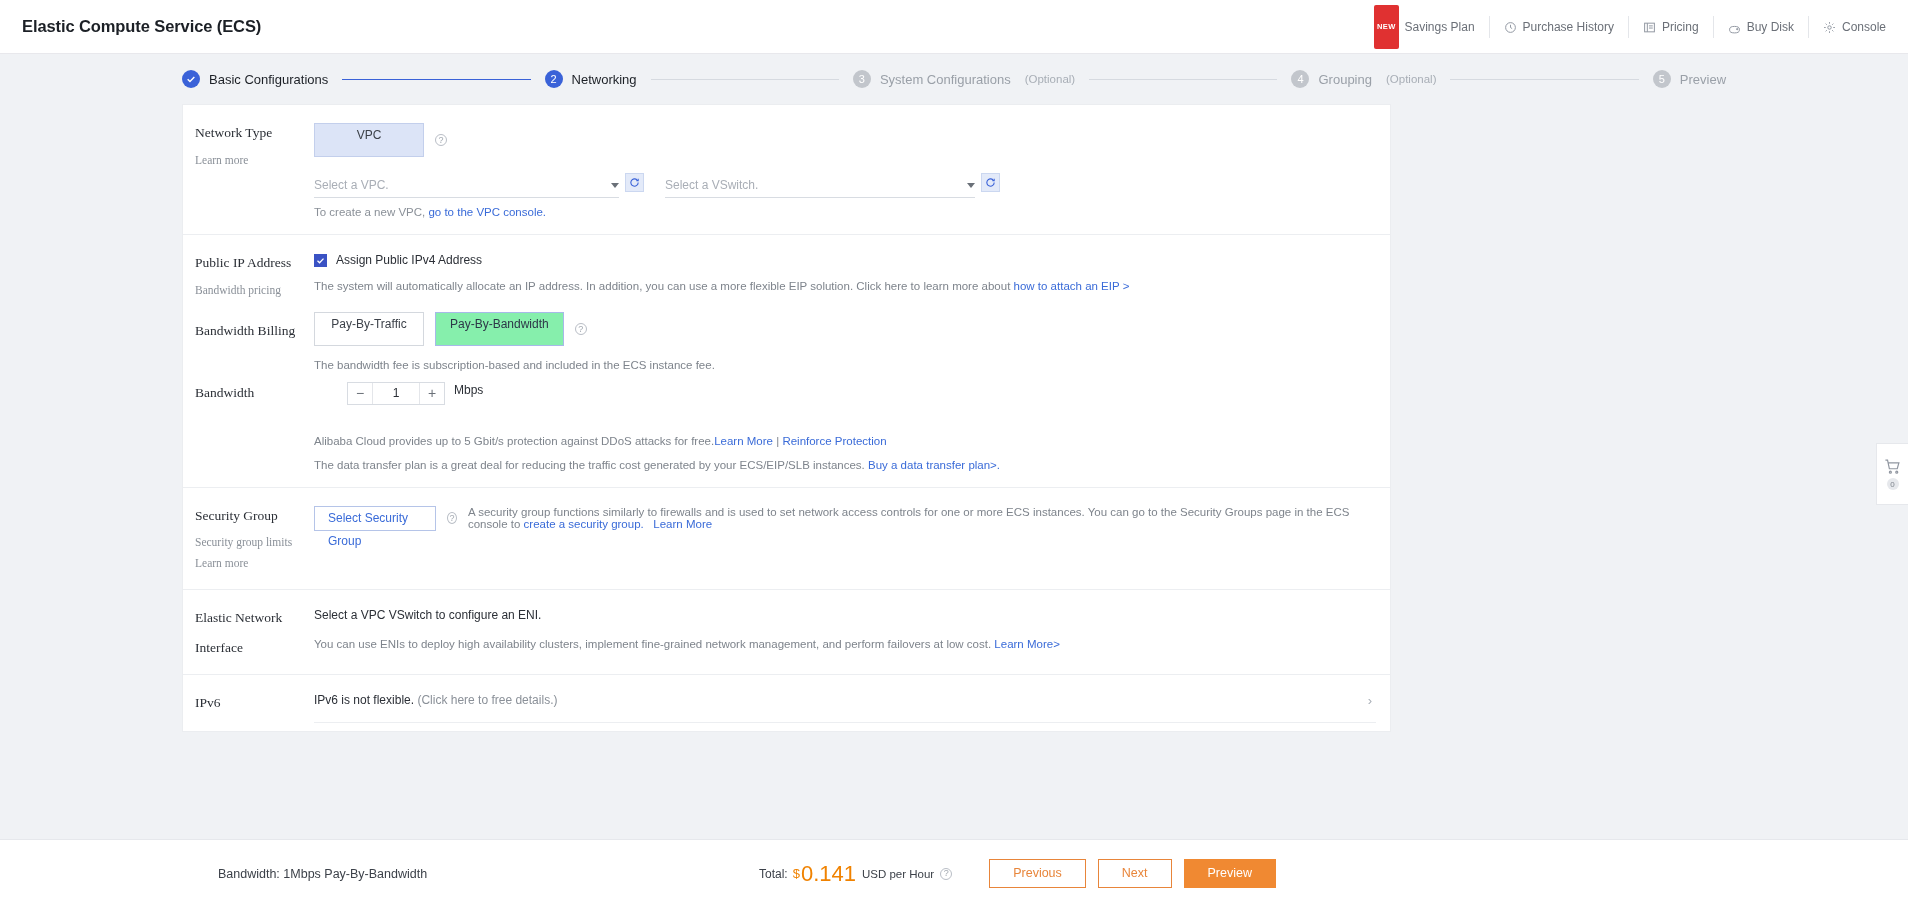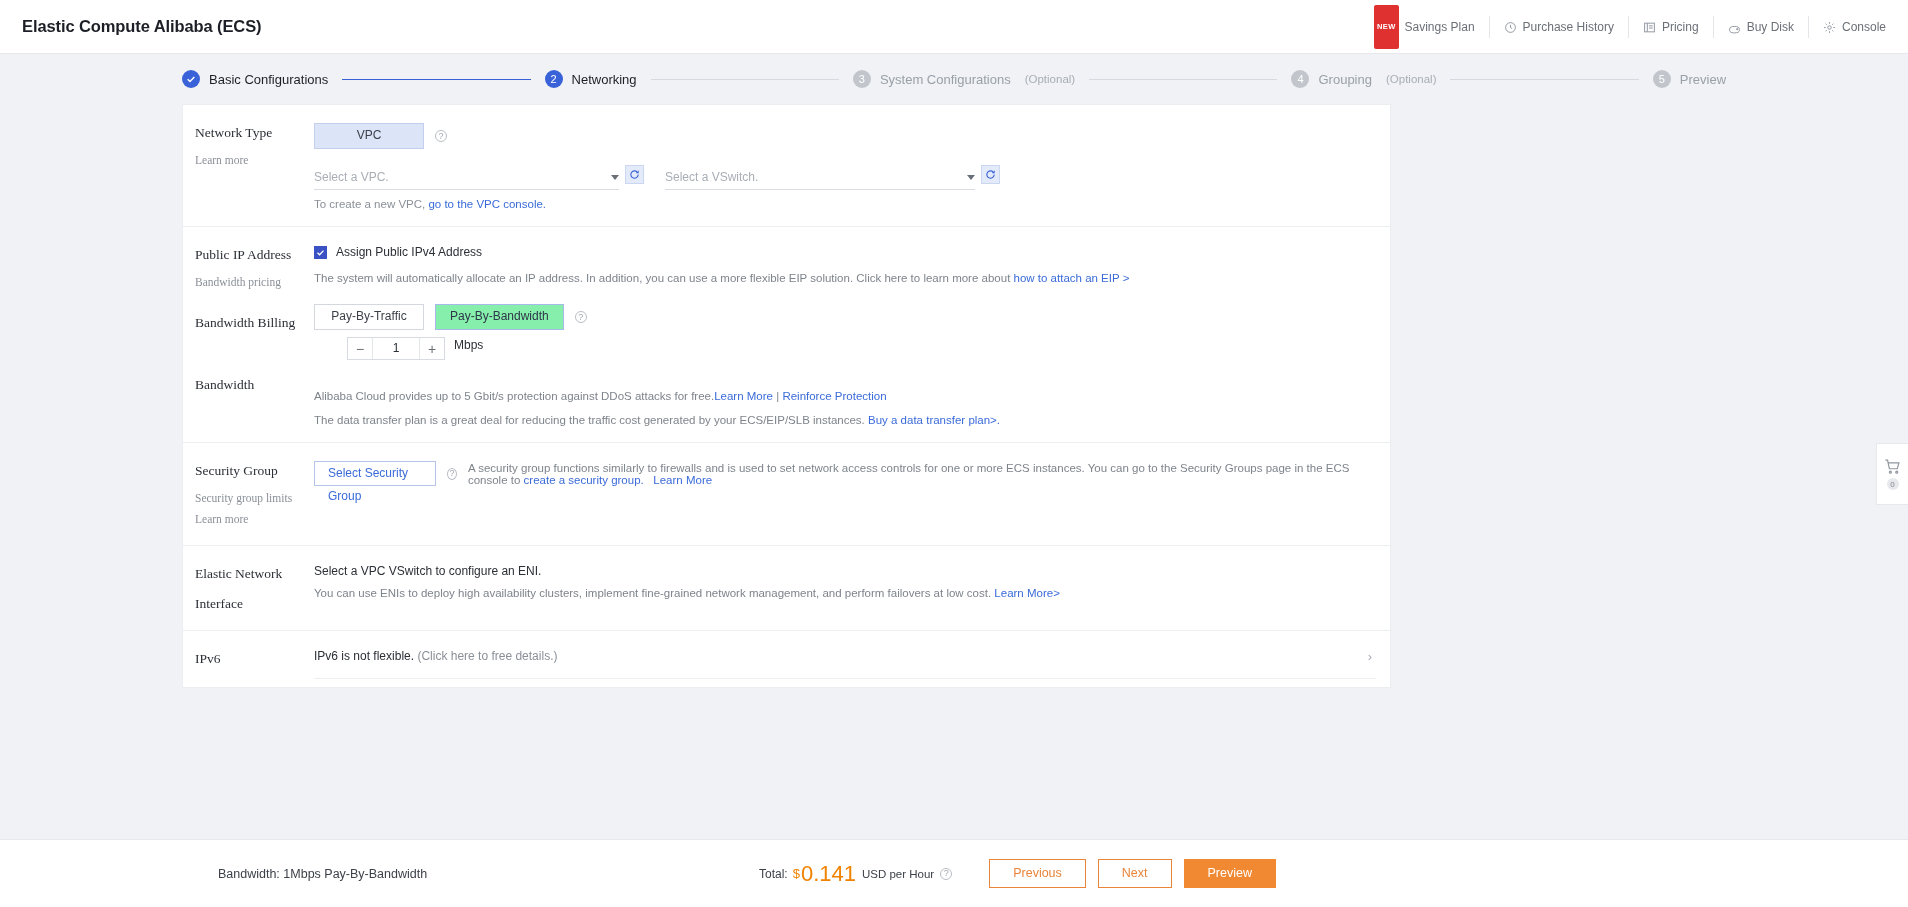--- a/index.html
+++ b/index.html
@@ -86,21 +86,21 @@
   }
   .secLabel .sub {
     font-family: "Liberation Serif", serif;
     font-size: 11.5px; color: #8a9098; margin-top: 8px; line-height: 1.6;
   }
   .secBody { flex: 1; padding-right: 14px; }
 
   
   .chipRow { display: flex; align-items: center; gap: 11px; }
   .chip {
-    min-width: 110px; height: 26px; line-height: 23px; text-align: center;
+    min-width: 110px; height: 34px; line-height: 23px; text-align: center;
     border: 1px solid #d4d8de; font-size: 12px; color: #3c4149;
     background: #fff; cursor: pointer; padding: 0 14px;
   }
   .chip.sel { background: #86efac; border-color: #a7b9e8; color: #2d3748; }
   .chip.selplain { background: #dce4f7; border: 1px solid #c3cfec; }
   .qmark {
     width: 12px; height: 12px; border-radius: 50%;
     border: 1px solid #b9bec6; color: #a2a8b0; font-size: 9px;
     display: inline-flex; align-items: center; justify-content: center;
     cursor: pointer; line-height: 1;
@@ -228,21 +228,21 @@
     border: 1px solid #e8853a; color: #e8853a; background: #fff;
     font-size: 12.5px; height: 29px; line-height: 27px; padding: 0 23px;
     cursor: pointer;
   }
   .fbtn.solid { background: #f08932; border-color: #f08932; color: #fff; }
 </style>
 </head>
 <body>
 
 <div class="topbar">
-  <div class="brand">Elastic Compute Alibaba (ECS)</div>
+  <div class="brand">Elastic Compute Service (ECS)</div>
   <div class="topright">
     <div class="trItem">
       <span class="newbadge">NEW</span>
       <span>Savings Plan</span>
     </div>
     <div class="trItem">
       <span class="ticon">
           <svg viewBox="0 0 24 24" fill="none" stroke="currentColor" stroke-width="1.8">
             <circle cx="12" cy="12" r="9"></circle>
             <path d="M12 7v5l3 2"></path>
@@ -376,20 +376,21 @@
       </div>
       <div class="desc">
         <span>The system will automatically allocate an IP address. In addition, you can use a more flexible EIP solution. Click here to learn more about </span><span class="lnk">how to attach an EIP &gt;</span>
       </div>
 
       <div class="chipRow" style="margin-top:17px">
         <div class="chip">Pay-By-Traffic</div>
         <div class="chip sel">Pay-By-Bandwidth</div>
         <span class="qmark">?</span>
       </div>
+      <div class="desc">The bandwidth fee is subscription-based and included in the ECS instance fee.</div>
 
       <div class="sliderWrap">
         <div class="stepper">
           <div class="stBtn">−</div>
           <div class="stVal">1</div>
           <div class="stBtn">+</div>
         </div>
         <div class="stUnit">Mbps</div>
       </div>
 
@@ -419,21 +420,21 @@
     </div>
   </div>
 
   <div class="section">
     <div class="secLabel">
       <div class="t">Elastic Network</div>
       <div class="t" style="margin-top:11px">Interface</div>
     </div>
     <div class="secBody">
       <div class="eniTitle">Select a VPC VSwitch to configure an ENI.</div>
-      <div class="desc" style="margin-top:7px">
+      <div class="desc" style="margin-top:14px">
         <span>You can use ENIs to deploy high availability clusters, implement fine-grained network management, and perform failovers at low cost. </span><span class="lnk">Learn More&gt;</span>
       </div>
     </div>
   </div>
 
   <div class="section" style="padding-bottom:8px">
     <div class="secLabel">
       <div class="t">IPv6</div>
     </div>
     <div class="secBody">

